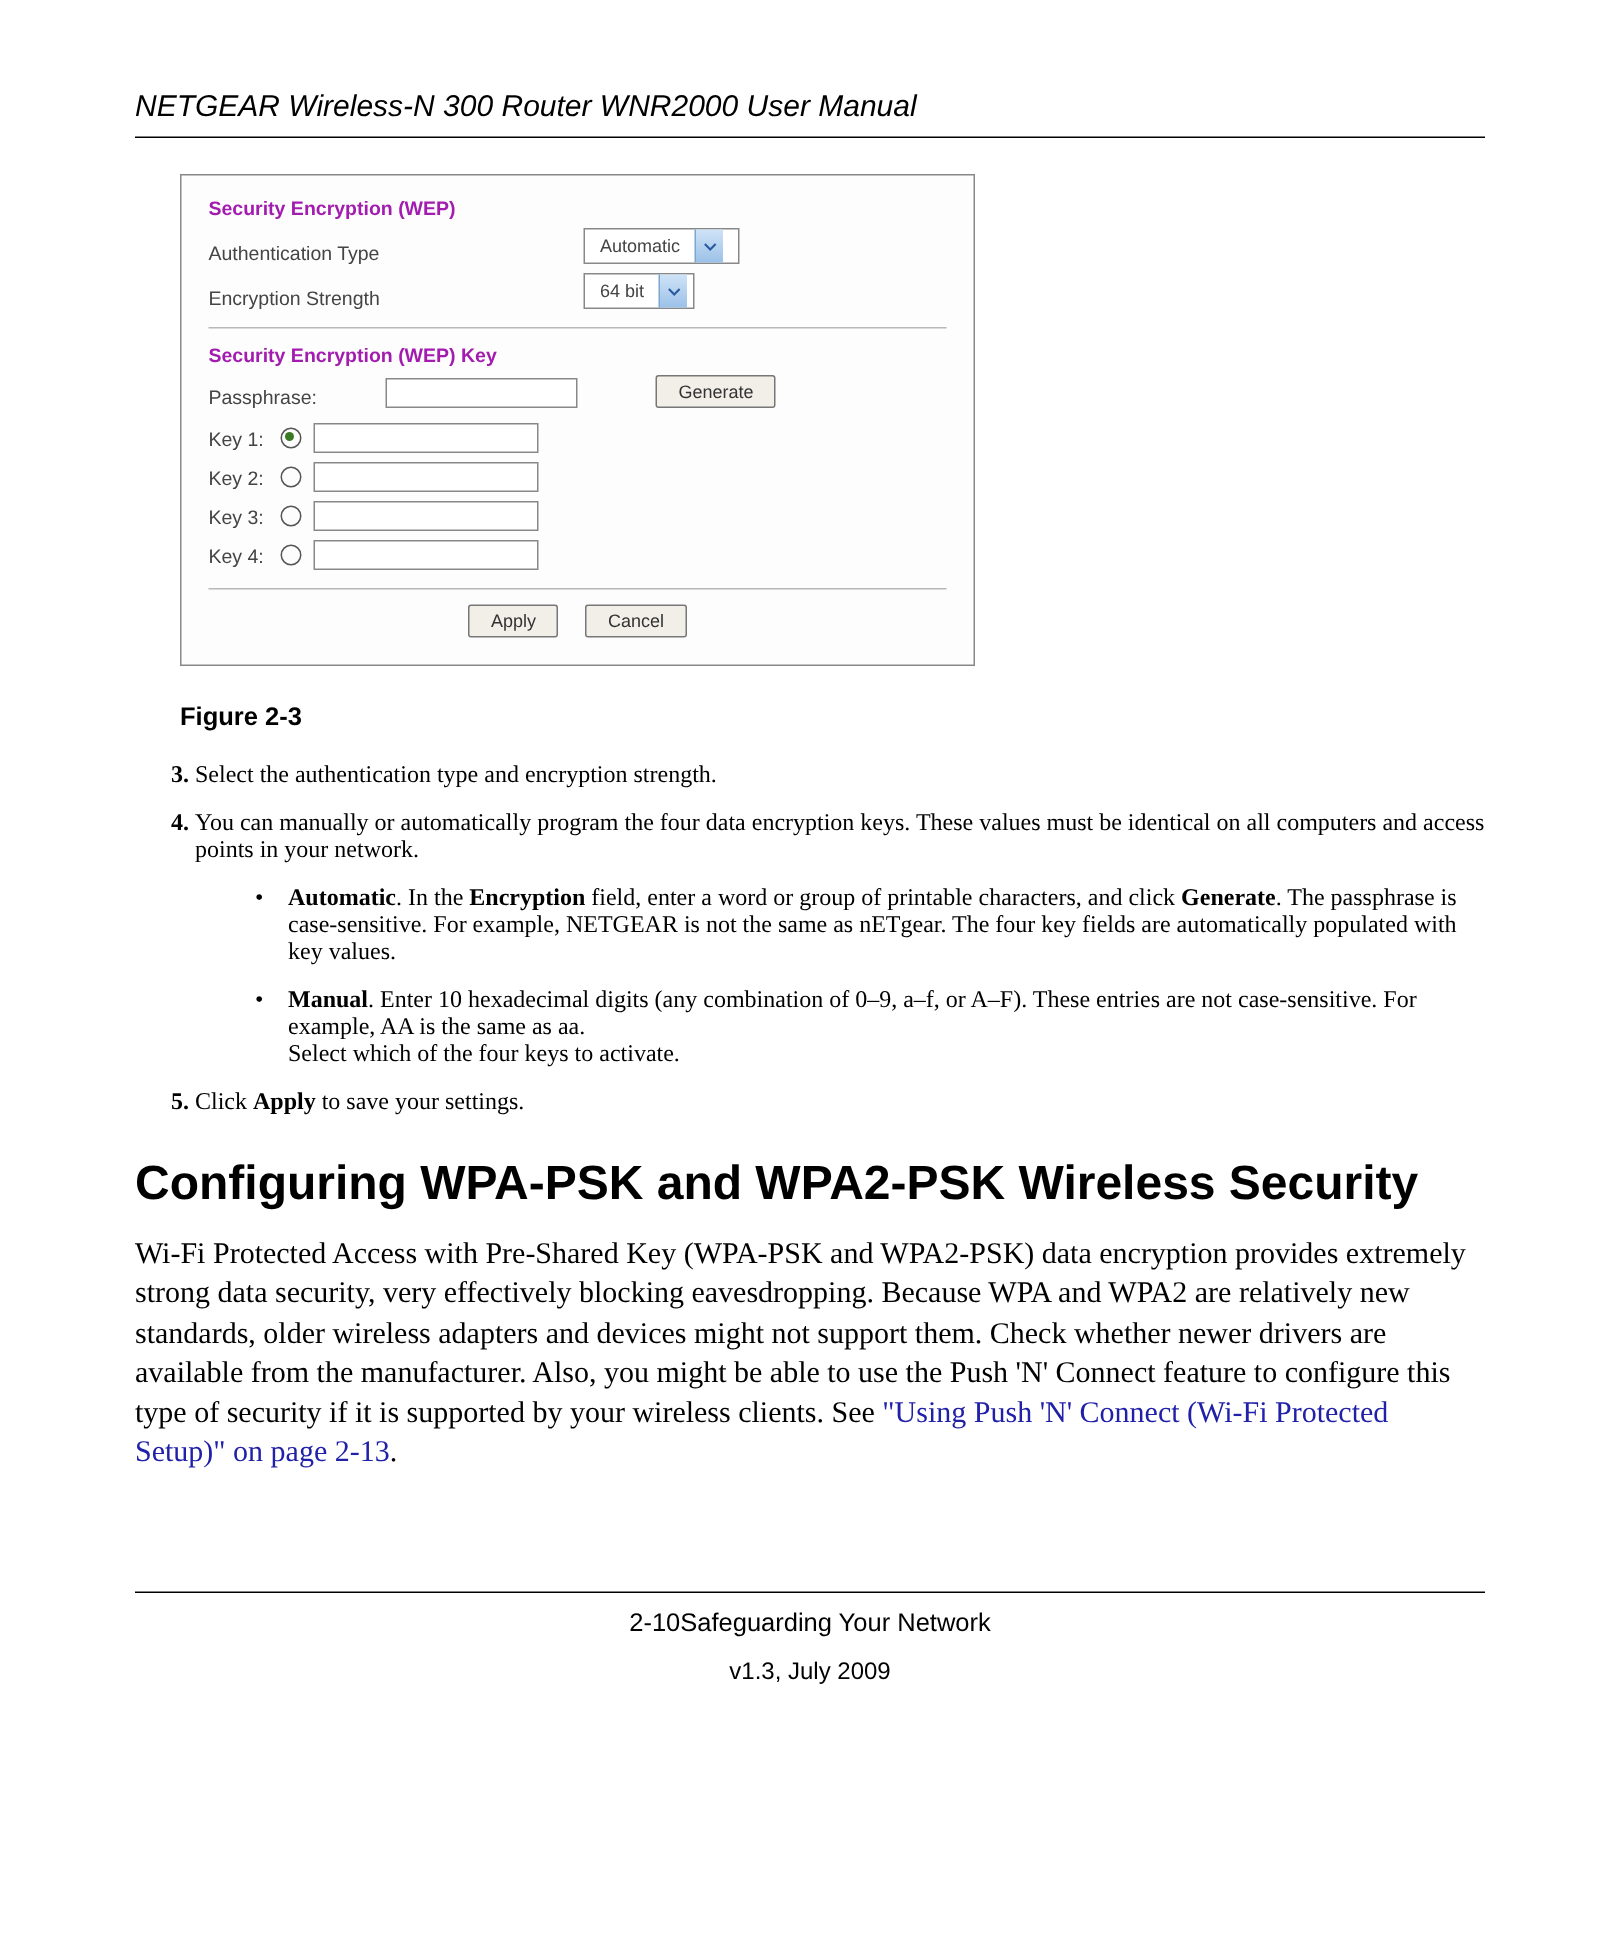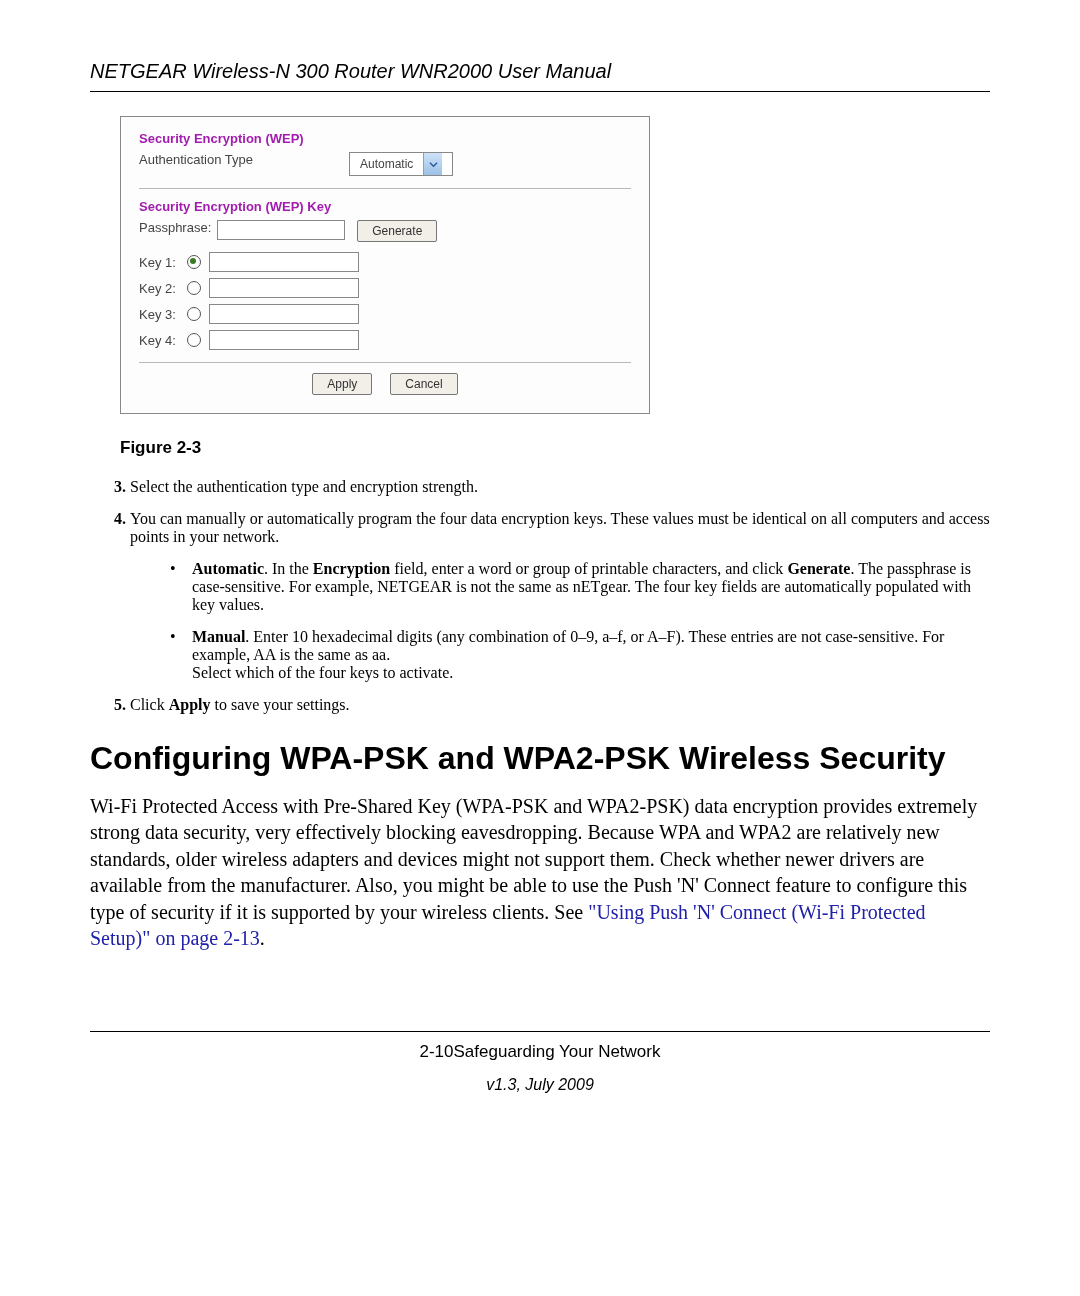--- a/index.html
+++ b/index.html
@@ -28,21 +28,21 @@
     border: 1px solid #888;
     width: 530px;
     padding: 14px 18px 18px 18px;
     box-sizing: border-box;
     font-family: Tahoma, Arial, sans-serif;
     font-size: 13px;
     color: #444;
     background: #fdfdfd;
   }
   .shot .sect-title { font-weight: bold; color: #a21caf; margin-bottom: 6px; }
-  .shot .row { display: flex; align-items: flex-start; margin-bottom: 6px; }
+  .shot .row { display: flex; align-items: flex-end; margin-bottom: 6px; gap: 40px; }
   .shot .row .lbl { width: 210px; }
   .select-like {
     display: inline-flex; align-items: center;
     border: 1px solid #888; height: 22px;
     background: #fff; font-size: 12px;
   }
   .select-like .txt { padding: 0 10px; }
   .select-like .arrow {
     width: 18px; height: 100%;
     background: linear-gradient(#cfe3f7,#9cc1e8);
@@ -97,21 +97,21 @@
     font-size: 32px;
     margin: 26px 0 16px 0;
   }
   .para { font-size: 20px; line-height: 1.32; }
   .link { color: #2020a8; }
 
   .footer-rule { border-top: 1.5px solid #000; margin-top: 80px; }
   .foot1 { display: flex; justify-content: center;
            font-family: Arial, Helvetica, sans-serif; font-size: 17px;
            margin-top: 10px; }
-  .foot2 { text-align: center; font-style: italic;
+  .foot2 { text-align: center; 
            font-family: Arial, Helvetica, sans-serif; font-size: 16px;
            margin-top: 14px; }
 </style>
 </head>
 <body>
 
 <div class="page">
 
   <div class="header">NETGEAR Wireless-N 300 Router WNR2000 User Manual</div>
 
@@ -123,20 +123,31 @@
       <span class="select-like" style="width:102px;">
         <span class="txt">Automatic</span>
         <span class="arrow">
           <svg viewBox="0 0 10 10">
               <path d="M1 3 L5 7 L9 3" fill="none" stroke="#2a5aa0" stroke-width="1.6"></path>
             </svg>
         </span>
       </span>
     </div>
 
+    <div class="row">
+      <span class="lbl">Encryption Strength</span>
+      <span class="select-like" style="width:72px;">
+        <span class="txt">64 bit</span>
+        <span class="arrow">
+          <svg viewBox="0 0 10 10">
+              <path d="M1 3 L5 7 L9 3" fill="none" stroke="#2a5aa0" stroke-width="1.6"></path>
+            </svg>
+        </span>
+      </span>
+    </div>
 
     <div class="hr"></div>
 
     <div class="sect-title">Security Encryption (WEP) Key</div>
 
     <div class="row" style="margin-bottom:10px;">
       <span>Passphrase:</span>
       <span class="inp" style="width:128px;margin:0 12px 0 6px;"></span>
       <button class="btn-grey">Generate</button>
     </div>

